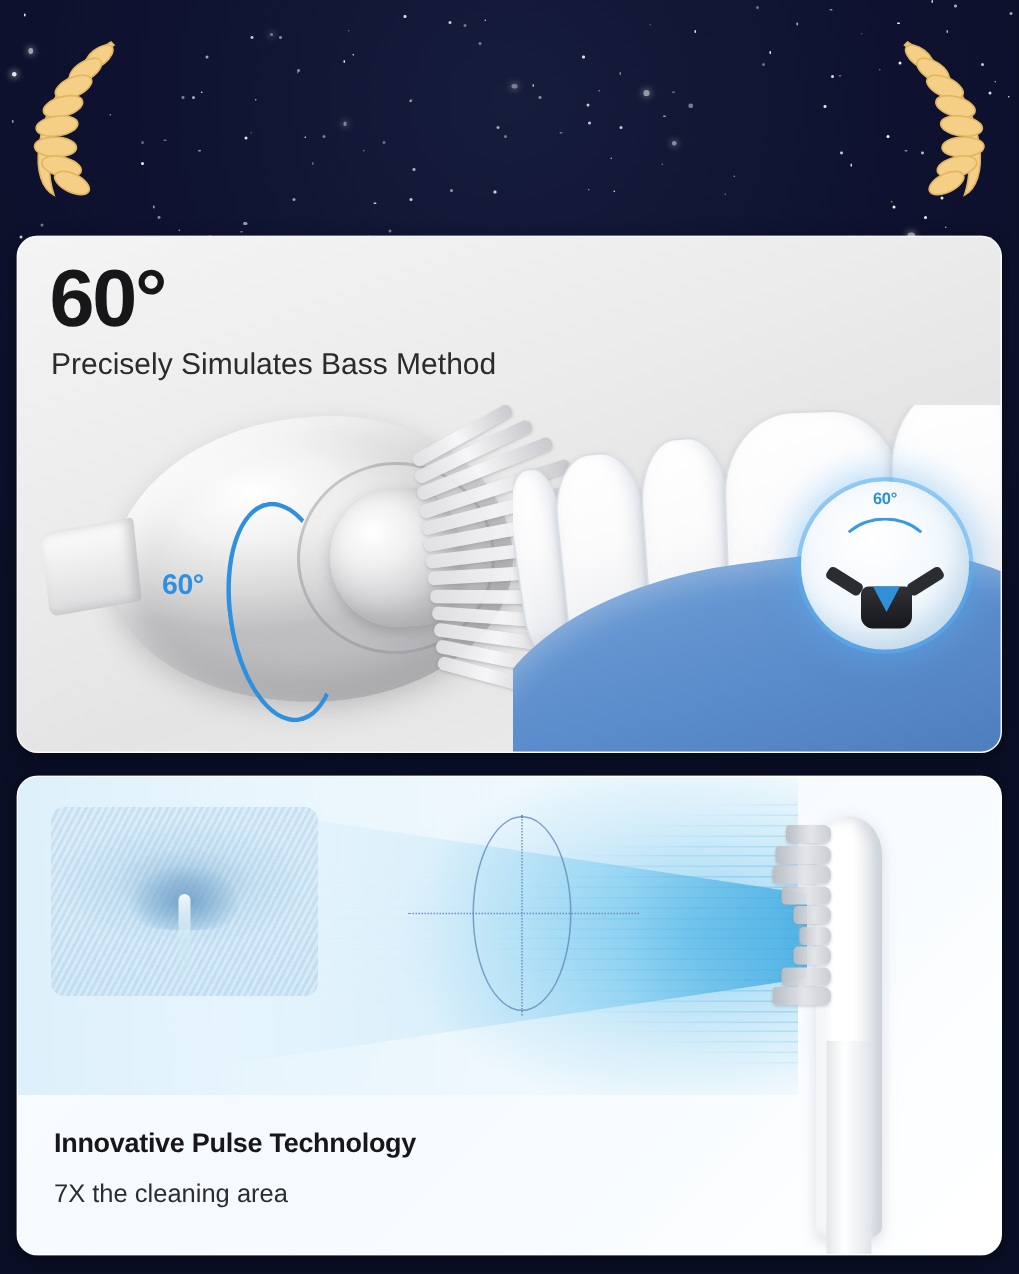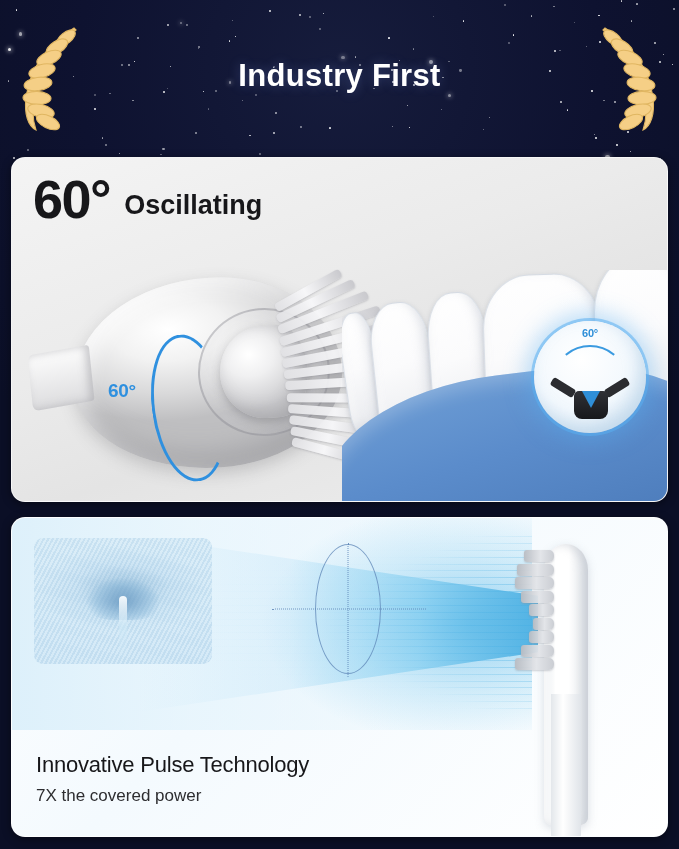--- a/index.html
+++ b/index.html
@@ -328,21 +328,21 @@
   .tb-b {
     position:absolute; right:0;
     height:12px;
     border-radius:3px 5px 5px 3px;
     background:linear-gradient(90deg, rgba(185,188,194,.95), rgba(226,228,232,.95) 55%, rgba(200,203,209,.95));
     box-shadow:0 1px 2px rgba(140,145,155,.4);
   }
 
   .p2-title {
     position:absolute; left:24px; top:234px;
-    font-size:22px; font-weight:normal; color:#17171a;
+    font-size:18px; font-weight:bold; color:#17171a;
     letter-spacing:-.2px;
   }
   .p2-sub {
     position:absolute; left:24px; top:268px;
     font-size:17px; color:#2d2d30;
   }
 </style>
 </head>
 <body>
 
@@ -481,21 +481,20 @@
         <ellipse cx="35" cy="36" rx="13" ry="6.3" transform="rotate(-24 35 36)"></ellipse>
         <ellipse cx="28" cy="49" rx="13.5" ry="6.5" transform="rotate(-16 28 49)"></ellipse>
         <ellipse cx="24" cy="62" rx="14" ry="6.6" transform="rotate(-8 24 62)"></ellipse>
         <ellipse cx="23" cy="76" rx="14" ry="6.6" transform="rotate(2 23 76)"></ellipse>
         <ellipse cx="27" cy="89" rx="13.5" ry="6.4" transform="rotate(14 27 89)"></ellipse>
         <ellipse cx="34" cy="100" rx="12.5" ry="6.1" transform="rotate(26 34 100)"></ellipse>
       </g>
     </svg>
 
     <div class="header-inner">
-      <div class="title-1">Industry First</div>
     </div>
 
     <svg class="laurel right" viewBox="0 0 74 112">
       <g fill="#f5cf86" stroke="#e0b662" stroke-width="1.1" transform="translate(74,0) scale(-1,1)">
         <path d="M60 6 C 36 20, 16 44, 12 76 C 10 92, 14 104, 22 108 C 18 96, 18 82, 22 68 C 30 42, 44 20, 62 8 Z"></path>
         <ellipse cx="52" cy="16" rx="11" ry="5.5" transform="rotate(-38 52 16)"></ellipse>
         <ellipse cx="43" cy="25" rx="12" ry="6" transform="rotate(-32 43 25)"></ellipse>
         <ellipse cx="35" cy="36" rx="13" ry="6.3" transform="rotate(-24 35 36)"></ellipse>
         <ellipse cx="28" cy="49" rx="13.5" ry="6.5" transform="rotate(-16 28 49)"></ellipse>
         <ellipse cx="24" cy="62" rx="14" ry="6.6" transform="rotate(-8 24 62)"></ellipse>
@@ -550,22 +549,22 @@
         <div class="inset-wing l"></div>
         <div class="inset-wing r"></div>
         <div class="inset-base"></div>
         <div class="inset-v"></div>
       </div>
 
     </div>
 
     <div class="p1-heading">
       <span class="p1-deg">60°</span>
-      <span class="p1-osc">Oscillating</span>
     </div>
+    <div class="p1-sub">Precisely Simulates Bass Method</div>
 
   </div>
 
   <div class="panel panel-bottom">
 
     <div class="art2">
       <div class="spray-field" id="sprayfield">
         <div class="spray-cone"></div>
       <div class="spray-line" style="top: 18px; width: 120px; opacity: 0.25;"></div>
           <div class="spray-line" style="top: 24.9px; width: 158px; opacity: 0.33;"></div>
@@ -616,17 +615,17 @@
             <div class="tb-b" style="top: 54px; width: 25px;"></div>
             <div class="tb-b" style="top: 67.5px; width: 21px;"></div>
             <div class="tb-b" style="top: 81px; width: 25px;"></div>
             <div class="tb-b" style="top: 94.5px; width: 33px;"></div>
             <div class="tb-b" style="top: 108px; width: 39px;"></div>
           </div>
       </div>
     </div>
 
     <div class="p2-title">Innovative Pulse Technology</div>
-    <div class="p2-sub">7X the covered power</div>
+    <div class="p2-sub">7X the cleaning area</div>
 
   </div>
 
 </div>
 
 </body></html>

